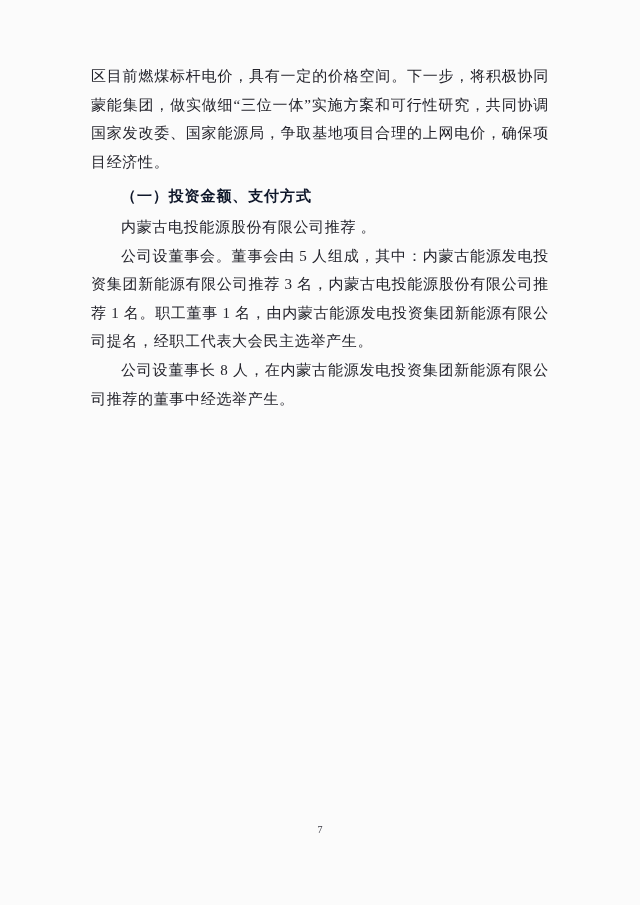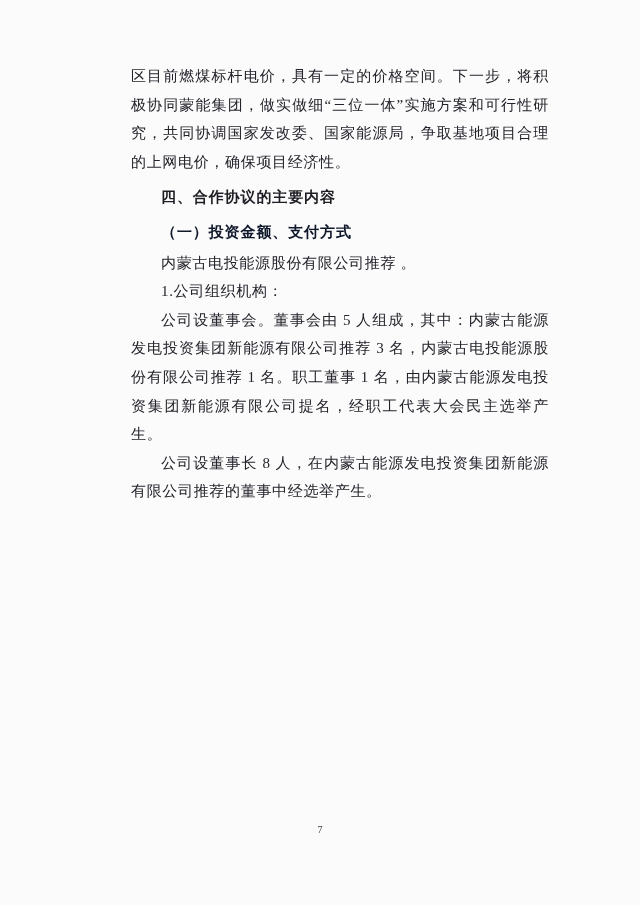--- a/index.html
+++ b/index.html
@@ -17,21 +17,20 @@
     padding: 62px 91px 0 91px;
     background: #fbfbfb;
     color: #23232b;
     position: relative;
   }
   .doc-body {
     font-size: 15px;
     line-height: 28.6px;
     text-align: justify;
     letter-spacing: 0.045em;
-    margin-left: 40px;
   }
   p { margin: 0; }
   .body-par { text-indent: 2em; }
   .body-par.noindent { text-indent: 0; }
   .h-sans {
     font-family: "Liberation Sans", "DejaVu Sans", sans-serif;
     font-weight: bold;
     color: #1d1d24;
     text-indent: 2em;
     margin: 7px 0 2px 0;
@@ -55,21 +54,19 @@
     color: #3a3a44;
     letter-spacing: 0;
   }
 </style>
 </head>
 <body>
 
 <div class="page">
   <div class="doc-body">
     <p class="body-par noindent">区目前燃煤标杆电价，具有一定的价格空间。下一步，将积极协同蒙能集团，做实做细“三位一体”实施方案和可行性研究，共同协调国家发改委、国家能源局，争取基地项目合理的上网电价，确保项目经济性。</p>
-    <p class="h-sans">四、合作协议的主要内容</p>
     <p class="h-serif">（一）投资金额、支付方式</p>
     <p class="body-par">内蒙古电投能源股份有限公司推荐 。</p>
-    <p class="body-par">1.公司组织机构：</p>
     <p class="body-par">公司设董事会。董事会由 5 人组成，其中：内蒙古能源发电投资集团新能源有限公司推荐 3 名，内蒙古电投能源股份有限公司推荐 1 名。职工董事 1 名，由内蒙古能源发电投资集团新能源有限公司提名，经职工代表大会民主选举产生。</p>
     <p class="body-par">公司设董事长 8 人，在内蒙古能源发电投资集团新能源有限公司推荐的董事中经选举产生。</p>
   </div>
   <div class="footer">7</div>
 </div>
 
 </body></html>

